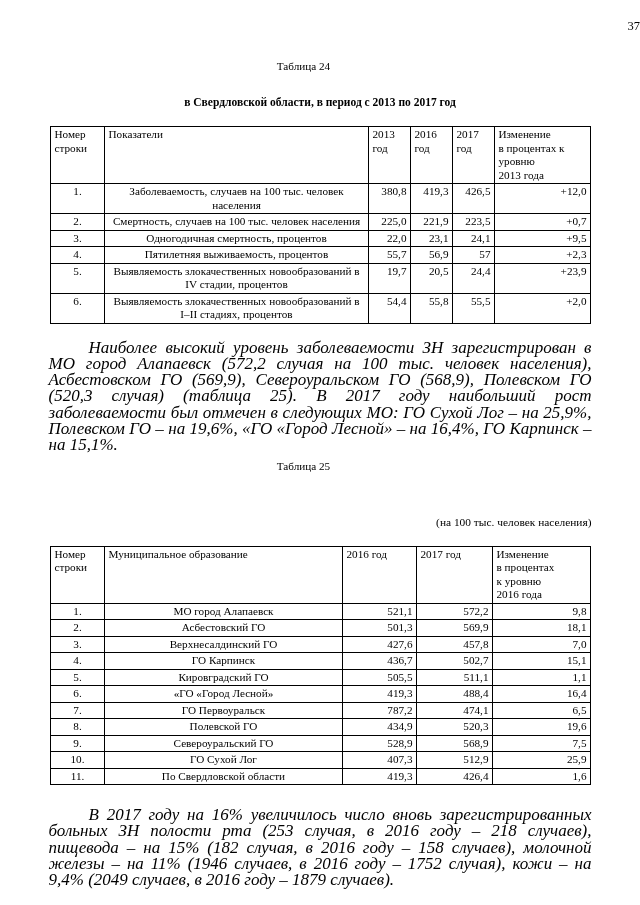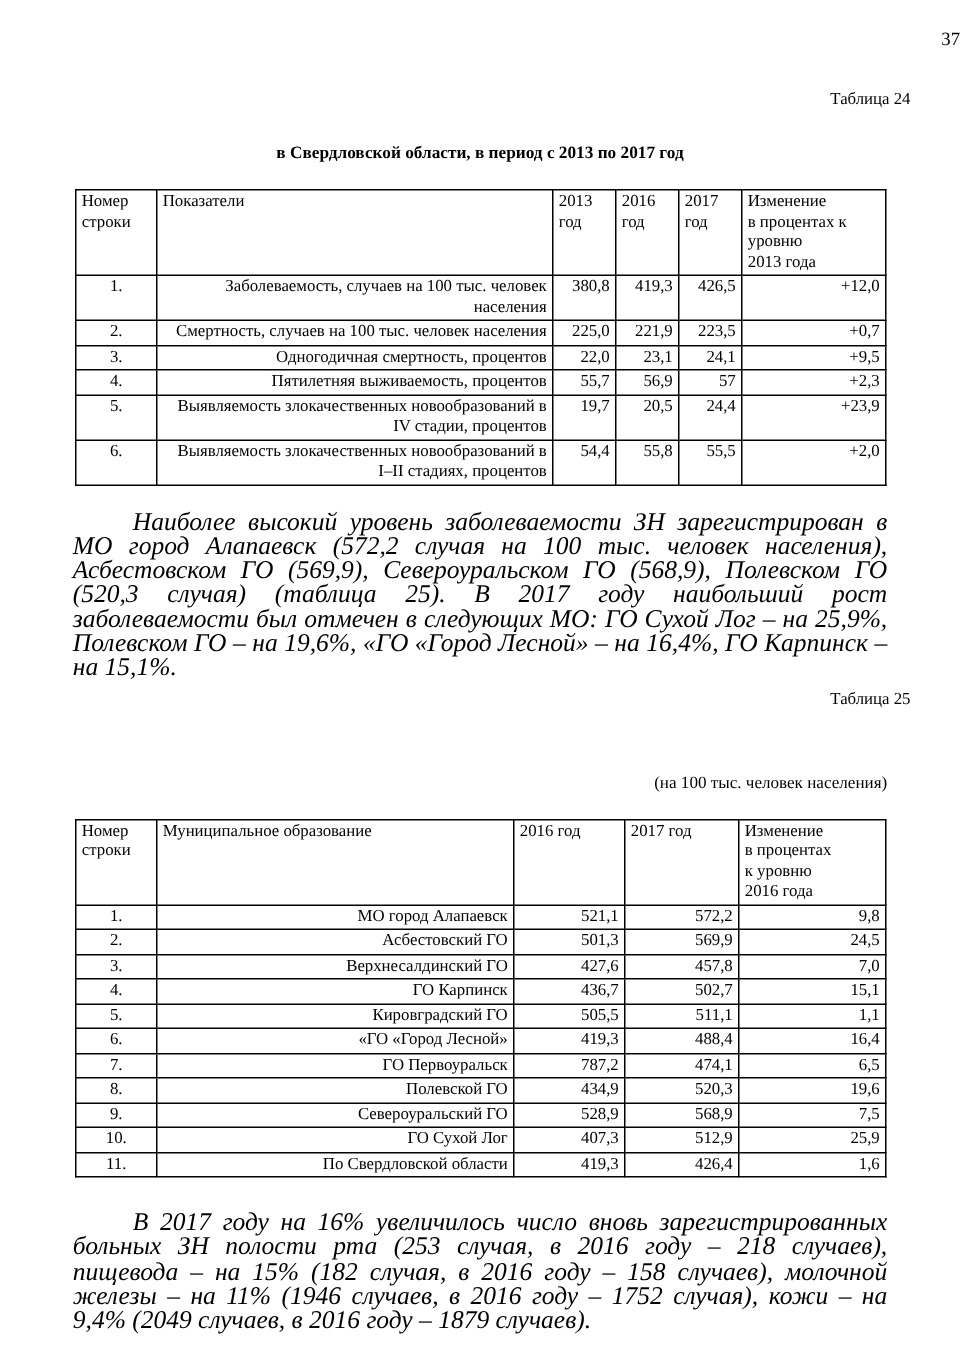--- a/index.html
+++ b/index.html
@@ -24,21 +24,21 @@
   }
   .page-number {
     position: absolute;
     top: 19px;
     left: 0;
     width: 640px;
     text-align: right;
     font-size: 12.5px;
   }
   .table-caption-right {
-    text-align: right;
+    text-align: center;
     font-size: 11.2px;
     padding-right: 33px;
   }
   .doc-title {
     text-align: center;
     font-weight: bold;
     font-size: 11.5px;
     line-height: 16px;
     margin: 0 auto;
     width: 480px;
@@ -51,21 +51,21 @@
   }
   table.doc-table td, table.doc-table th {
     border: 1px solid #000000;
     font-weight: normal;
     font-size: 11.2px;
     line-height: 13.5px;
     padding: 1px 3px 1px 4px;
     vertical-align: top;
   }
   .c-num   { width: 54px;  text-align: center; }
-  .c-name  { text-align: right; }
+  .c-name  { text-align: center; }
   .c-val   { text-align: right; }
   .hdr-cell { text-align: left; vertical-align: top; }
   .body-p {
     text-align: justify;
     text-indent: 40px;
     font-size: 17px;
     line-height: 16.3px;
     margin: 0 auto;
     width: 543px;
     hyphens: none;
@@ -244,21 +244,21 @@
           <td class="c-name">МО город Алапаевск</td>
           <td class="c-val">521,1</td>
           <td class="c-val">572,2</td>
           <td class="c-val">9,8</td>
         </tr>
         <tr>
           <td class="c-num">2.</td>
           <td class="c-name">Асбестовский ГО</td>
           <td class="c-val">501,3</td>
           <td class="c-val">569,9</td>
-          <td class="c-val">24,5</td>
+          <td class="c-val">18,1</td>
         </tr>
         <tr>
           <td class="c-num">3.</td>
           <td class="c-name">Верхнесалдинский ГО</td>
           <td class="c-val">427,6</td>
           <td class="c-val">457,8</td>
           <td class="c-val">7,0</td>
         </tr>
         <tr>
           <td class="c-num">4.</td>

